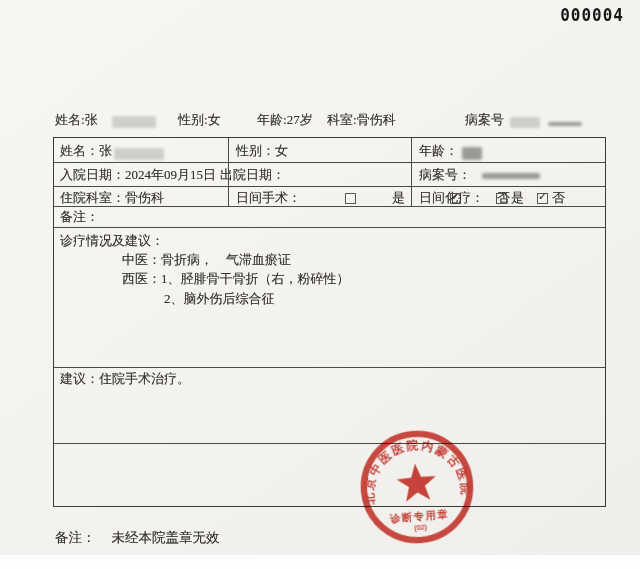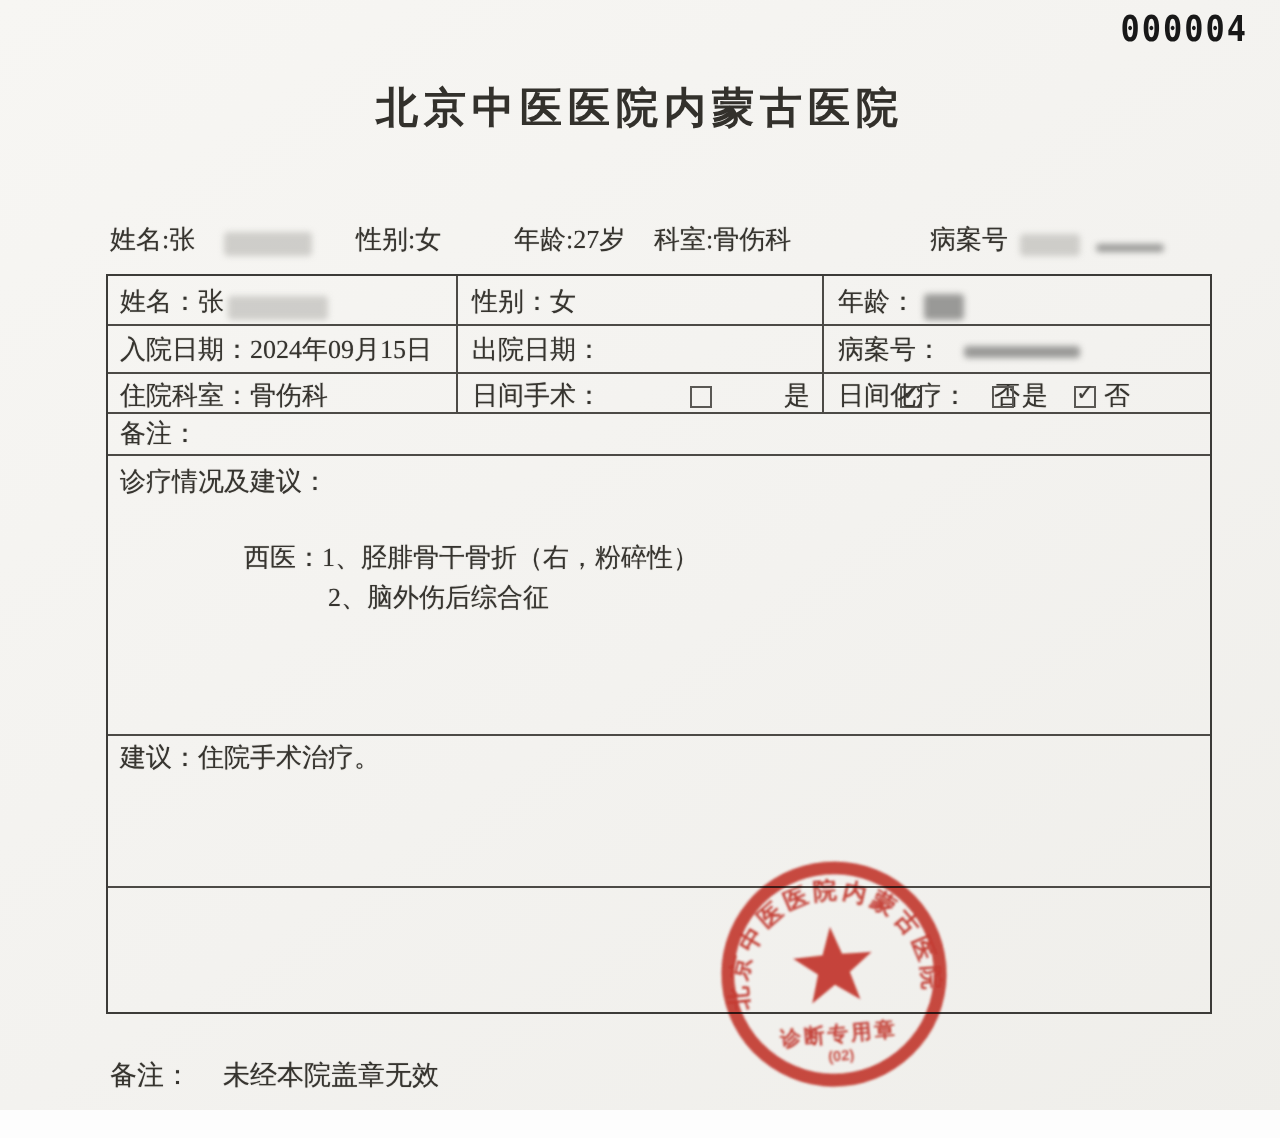--- a/index.html
+++ b/index.html
@@ -48,21 +48,20 @@
     mix-blend-mode:multiply;opacity:.9;transform:rotate(-5deg);}
   .footer{top:530px;left:55px;font-size:13.5px;display:flex;gap:16px;}
 </style>
 </head>
 <body>
 
 <div class="page">
 
   <div class="abs doc-number">000004</div>
 
-  <div class="abs hospital">北京中医医院内蒙古医院</div>
 
   <div>
     <span class="abs txt sum" style="left:55px;"><span>姓名:</span><span>张</span></span>
     <span class="abs redact light" style="left:112px;top:116px;width:44px;height:12px;"></span>
     <span class="abs txt sum" style="left:178px;"><span>性别:</span><span>女</span></span>
     <span class="abs txt sum" style="left:257px;"><span>年龄:</span><span>27岁</span></span>
     <span class="abs txt sum" style="left:327px;"><span>科室:</span><span>骨伤科</span></span>
     <span class="abs txt sum" style="left:465px;">病案号</span>
     <span class="abs redact light" style="left:510px;top:117px;width:30px;height:11px;"></span>
     <span class="abs redact dark" style="left:548px;top:122px;width:34px;height:4px;"></span>
@@ -79,21 +78,21 @@
     <div class="abs vline" style="left:174px;height:68px;"></div>
     <div class="abs vline" style="left:357px;height:68px;"></div>
 
     <span class="abs cell" style="left:6px;top:5px;"><span>姓名：</span><span>张</span></span>
     <span class="abs redact light" style="left:60px;top:10px;width:50px;height:12px;"></span>
     <span class="abs cell" style="left:182px;top:5px;text-align:right;"><span>性别：</span><span>女</span></span>
     <span class="abs cell" style="left:365px;top:5px;">年龄：</span>
     <span class="abs redact dark" style="left:408px;top:9px;width:20px;height:13px;"></span>
 
     <span class="abs cell" style="left:6px;top:29px;text-align:center;"><span>入院日期：</span><span>2024年09月15日</span></span>
-    <span class="abs cell" style="left:182px;top:29px;text-align:right;">出院日期：</span>
+    <span class="abs cell" style="left:166px;top:29px;text-align:right;">出院日期：</span>
     <span class="abs cell" style="left:365px;top:29px;">病案号：</span>
     <span class="abs redact dark" style="left:428px;top:35px;width:58px;height:6px;"></span>
 
     <span class="abs cell" style="left:6px;top:52px;"><span>住院科室：</span><span>骨伤科</span></span>
 
     <span class="abs cell cbrow" style="left:182px;top:52px;gap:32px;">
       <span>日间手术：</span>
       <span class="cb" style="margin-left:12px;"></span>
       <span>是</span>
       <span class="cb" style="margin-left:13px;">
@@ -108,20 +107,21 @@
       <span>是</span>
       <span class="cb" style="margin-left:13px;">
           <span class="mark">✓</span>
         </span>
       <span>否</span>
     </span>
 
     <span class="abs cell" style="left:6px;top:71px;">备注：</span>
 
     <span class="abs cell" style="left:6px;top:95px;">诊疗情况及建议：</span>
+    <span class="abs cell" style="left:68px;top:114px;"><span>中医：</span><span>骨折病，　气滞血瘀证</span></span>
     <span class="abs cell" style="left:68px;top:133px;"><span>西医：</span><span>1、胫腓骨干骨折（右，粉碎性）</span></span>
     <span class="abs cell" style="left:110px;top:153px;">2、脑外伤后综合征</span>
 
     <span class="abs cell" style="left:6px;top:233px;"><span>建议：</span><span>住院手术治疗。</span></span>
 
   </div>
 
   <div class="abs stamp">
     <svg width="118" height="118" viewBox="0 0 120 120">
       <defs>

